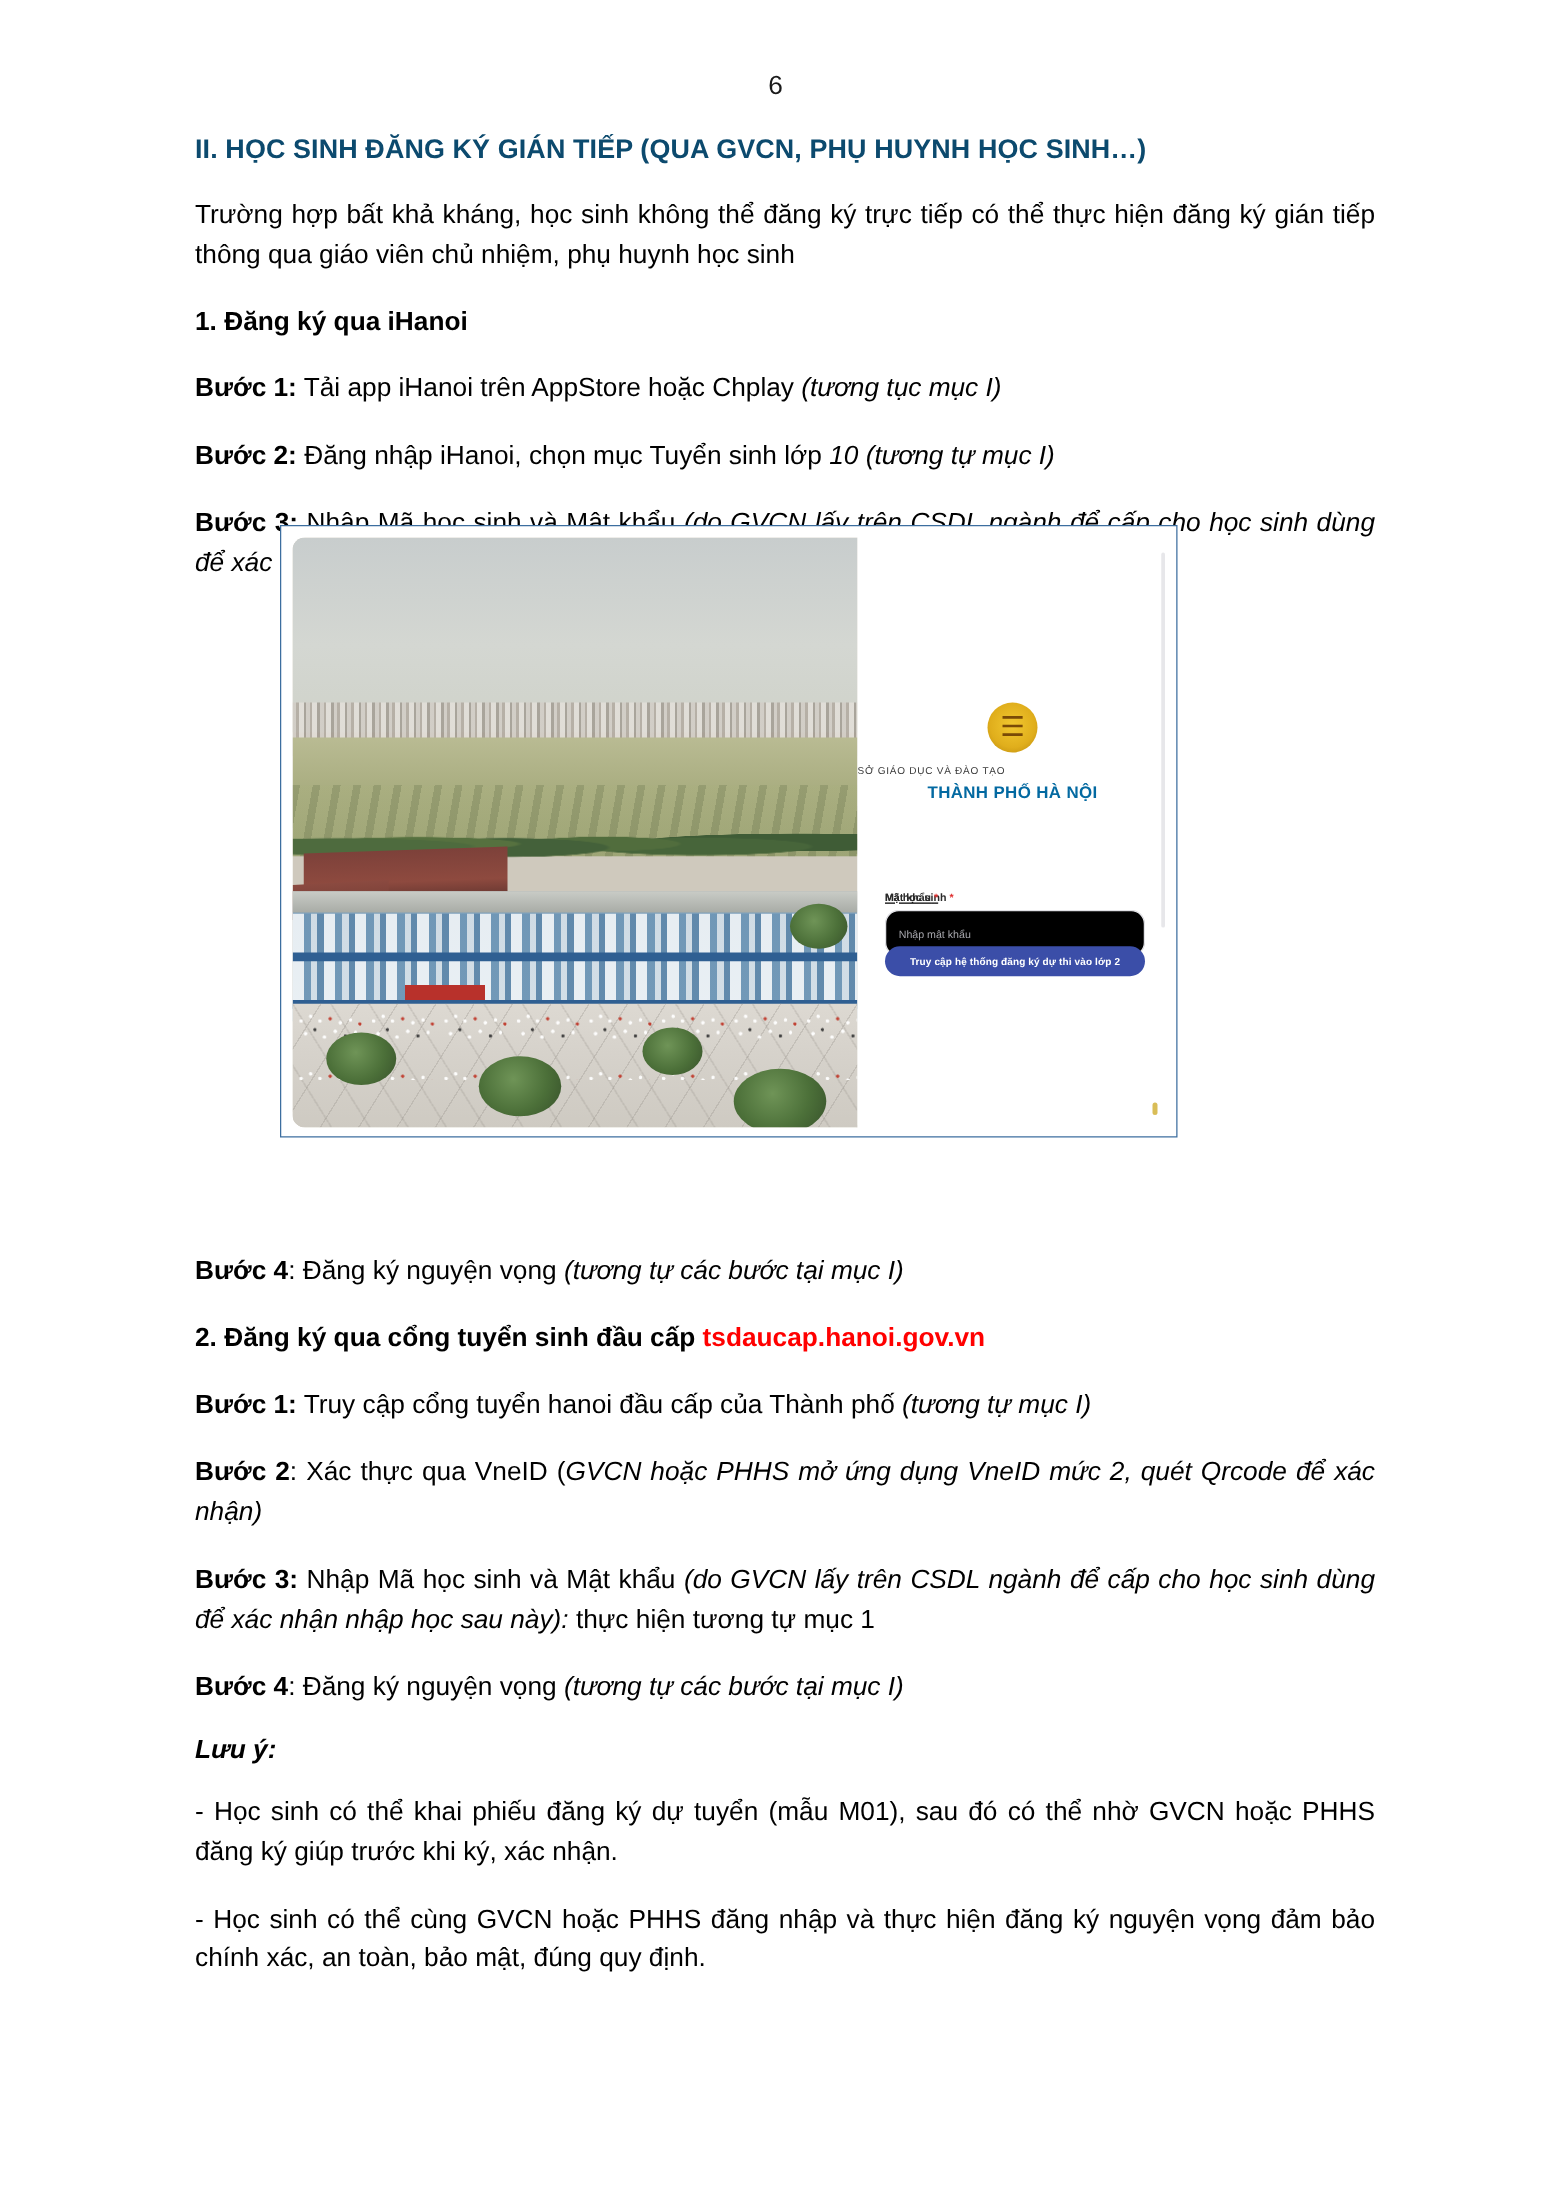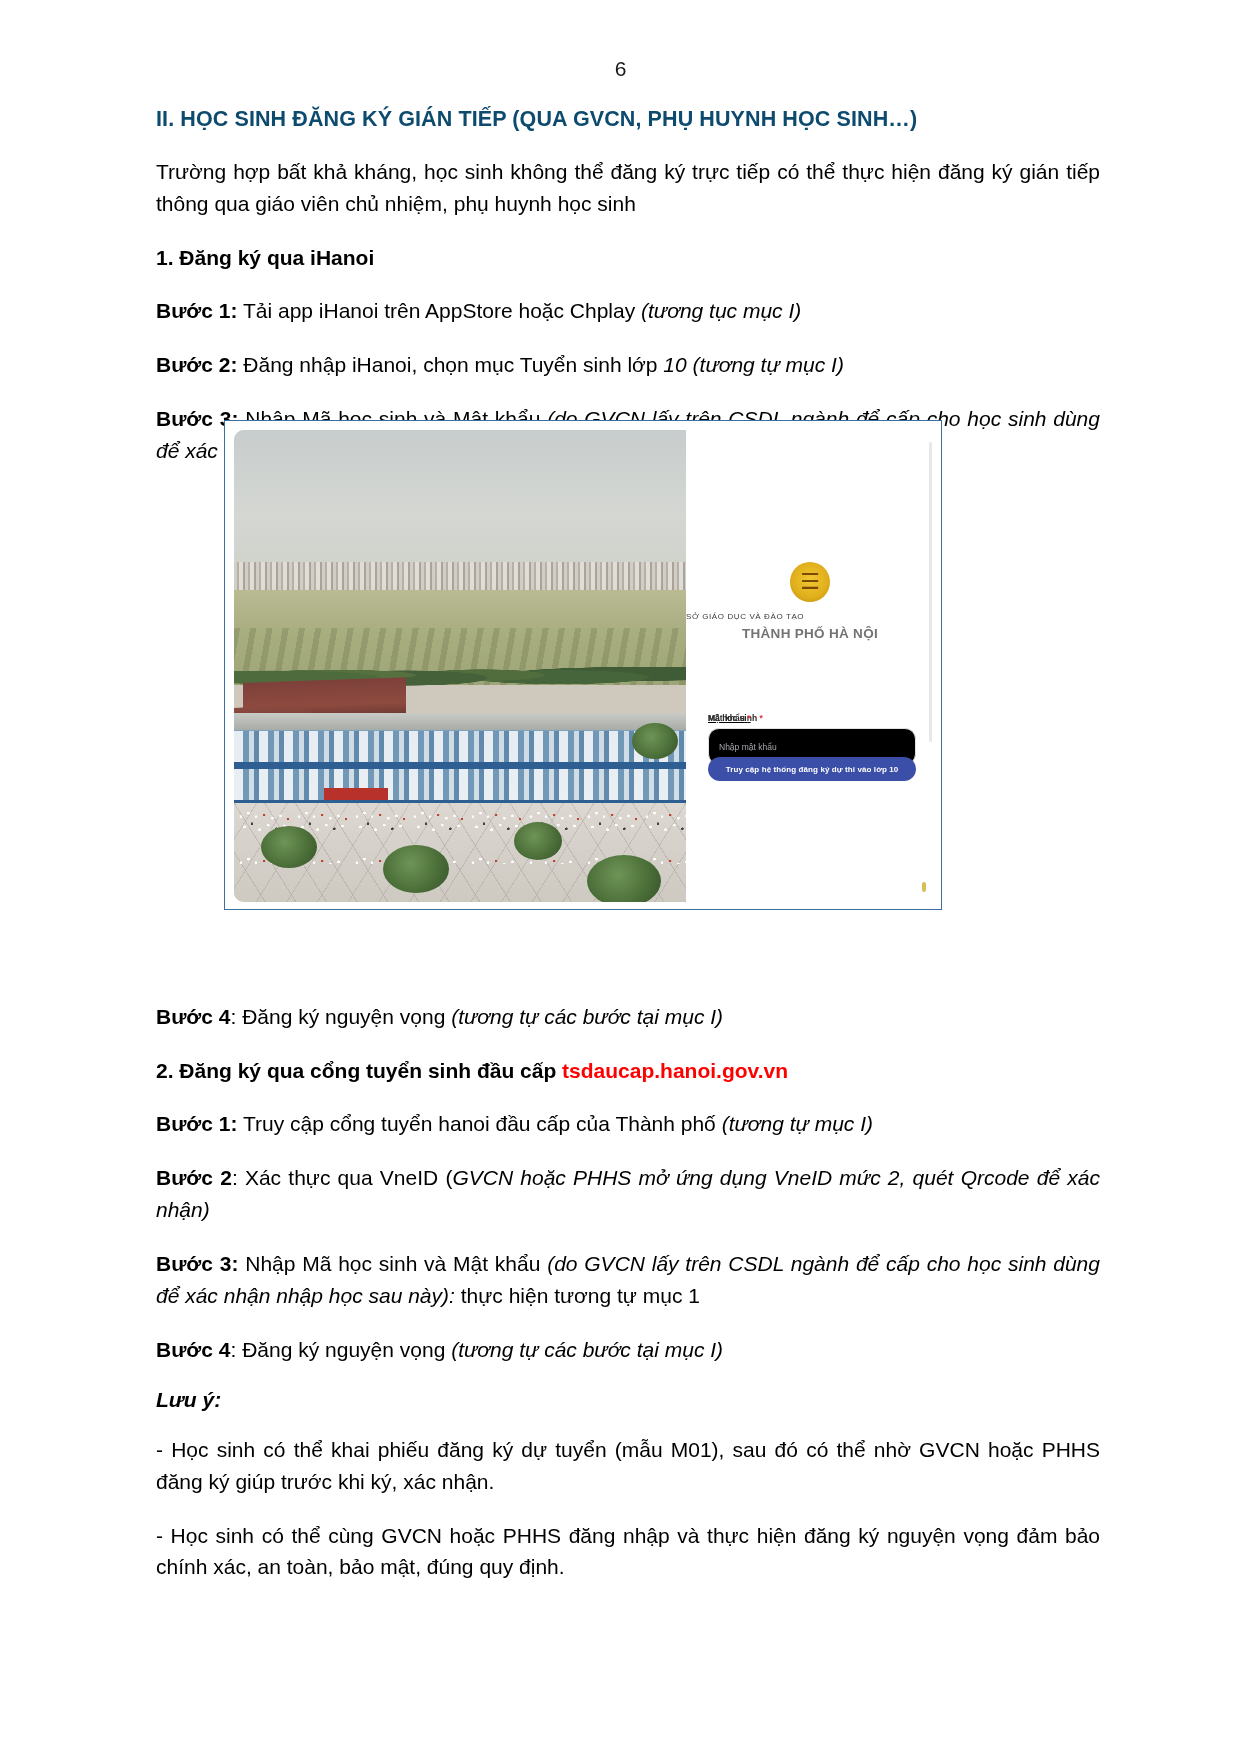--- a/index.html
+++ b/index.html
@@ -248,21 +248,21 @@
     position:absolute; inset:0;
     display:flex; align-items:center; justify-content:center;
     color:#7a4a06; font-size:22px; line-height:1;
   }
   .org-line {
     position: absolute; left: 0; top: 182px; width: 100%;
     font-size: 8px; letter-spacing: .6px; color: #3a3a3a;
   }
   .org-city {
     position: absolute; left: 0; top: 196px; width: 100%;
-    text-align: center; font-size: 13.5px; font-weight: bold; letter-spacing: .3px; color: #737373;
+    text-align: center; font-size: 13.5px; font-weight: bold; letter-spacing: .3px; color: #0369a1;
   }
   .field-group { position: absolute; left: 22px; width: 208px; }
   .fg1 { top: 238px; margin-top: 45px; }
   .fg2 { top: 283px; text-decoration: underline; }
   .field-label {
     font-size: 8.5px; font-weight: bold; color: #2b2b2b; margin-bottom: 5px;
   }
   .field-label .req { color: #e03131; font-weight: bold; }
   .field-input {
     height: 37px;
@@ -395,21 +395,21 @@
             </div>
         </div>
 
         <div class="field-group fg2">
           <div class="field-label"><span>Mật khẩu</span> <span class="req">*</span></div>
           <div class="field-input">
               <span>Nhập mật khẩu</span>
             </div>
         </div>
 
-        <div class="submit-btn">Truy cập hệ thống đăng ký dự thi vào lớp 10</div>
+        <div class="submit-btn">Truy cập hệ thống đăng ký dự thi vào lớp 2</div>
 
         <div class="scroll-dot"></div>
       </div>
 
       <div class="shot-scrollbar"></div>
     </div>
   </div>
 
 </div>
 

